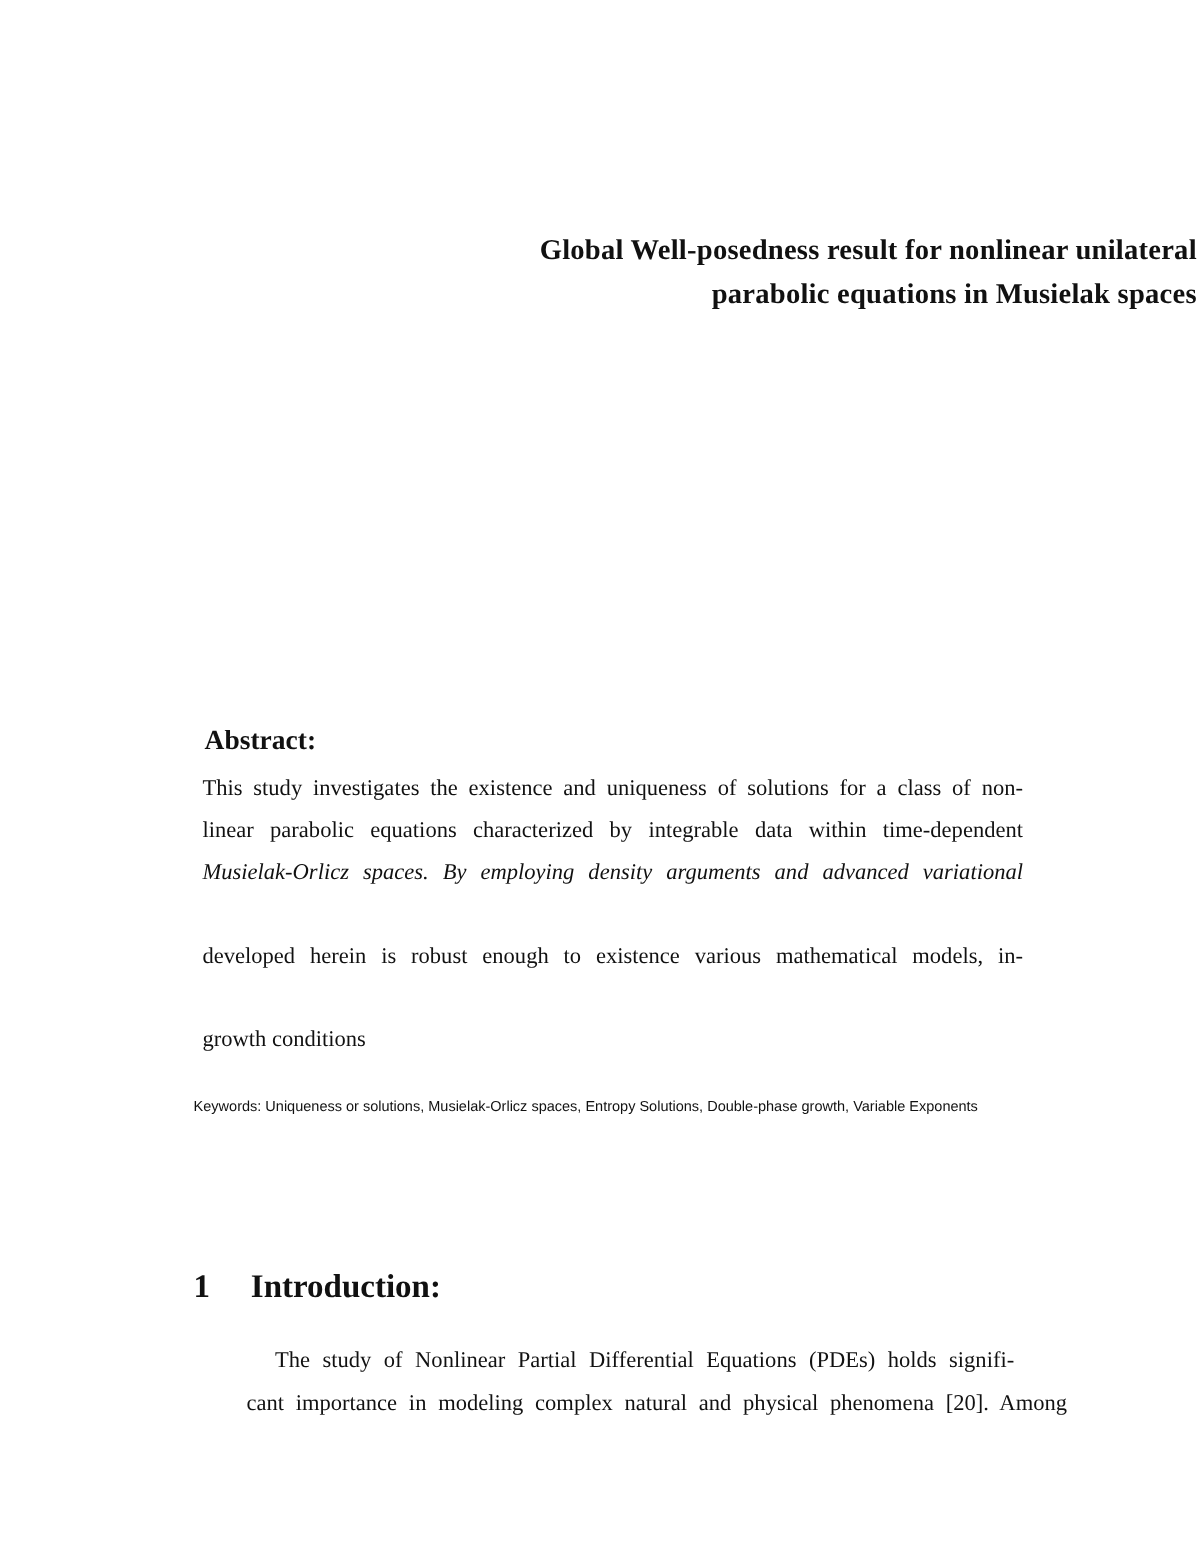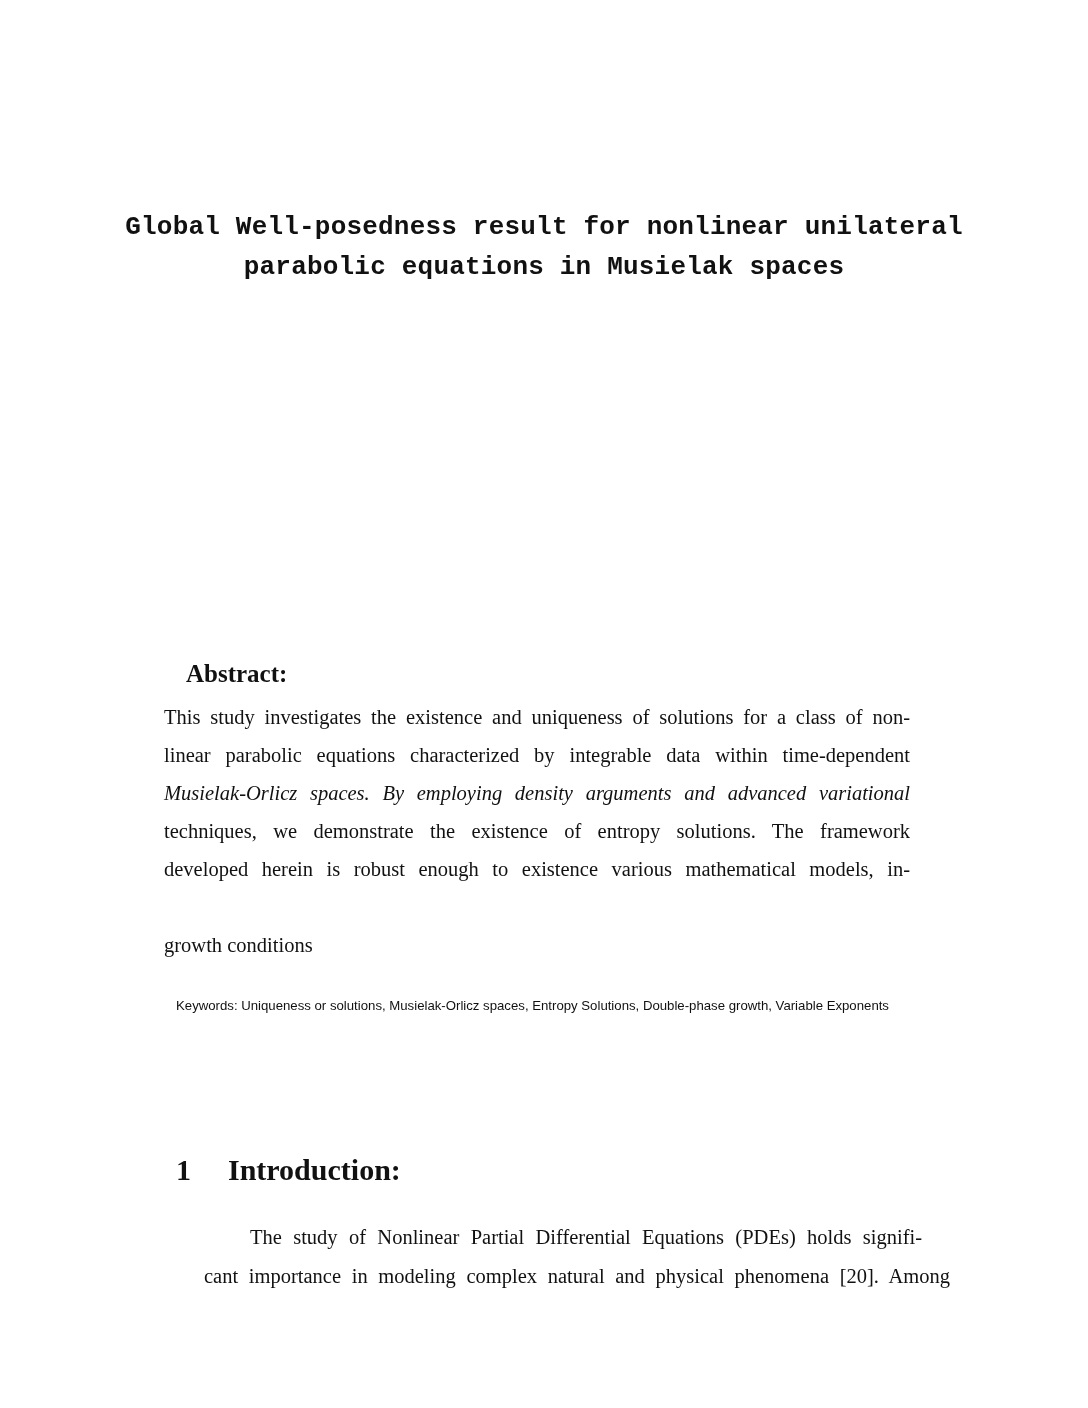--- a/index.html
+++ b/index.html
@@ -3,30 +3,30 @@
   <meta charset="utf-8">
   <style>
     html, body { margin: 0; padding: 0; background: #ffffff; }
     body {
       width: 1088px; height: 1408px; position: relative; overflow: hidden;
       font-family: "DejaVu Serif", "Liberation Serif", serif;
       color: #111111;
     }
     .page { position: absolute; inset: 0; }
     .title-line {
-      position: absolute; left: 0; width: 1088px; text-align: center;
-      font-family: Liberation Mono, monospace;
+      position: absolute; left: 0; width: 1088px; text-align: right;
+      font-family: Liberation Serif, serif;
       font-weight: bold; font-size: 26px; letter-spacing: 0.2px;
     }
     .abstract-heading {
       position: absolute; left: 186px; top: 660px;
       font-family: "Liberation Serif", serif; font-weight: bold; font-size: 25px;
     }
     .jline {
-      position: absolute; left: 164px; width: 746px;
+      position: absolute; left: 184px; width: 746px;
       font-family: "Liberation Serif", serif; font-size: 20.5px;
       text-align: justify; text-align-last: justify; white-space: nowrap;
       line-height: 26px; height: 26px; overflow: visible;
     }
     .jline.last { text-align-last: left; }
     .keywords {
       position: absolute; left: 176px; top: 998px;
       font-family: "Liberation Sans", sans-serif; font-size: 13.2px; white-space: nowrap;
     }
     .section-heading {
@@ -40,21 +40,20 @@
 
 <div class="page">
   <div class="title-line" style="top:212px;">Global Well-posedness result for nonlinear unilateral</div>
   <div class="title-line" style="top:252px;">parabolic equations in Musielak spaces</div>
 
   <div class="abstract-heading">Abstract:</div>
 
   <div class="jline" style="top:704px;">This study investigates the existence and uniqueness of solutions for a class of non-</div>
   <div class="jline" style="top:742px;">linear parabolic equations characterized by integrable data within time-dependent</div>
   <div class="jline" style="top:780px;font-style:italic;">Musielak-Orlicz spaces.  By employing density arguments and advanced variational</div>
-  <div class="jline" style="top:818px;">techniques, we demonstrate the existence of entropy solutions.  The framework</div>
   <div class="jline" style="top:856px;">developed herein is robust enough to existence various mathematical models, in-</div>
   <div class="jline last" style="top:932px;">growth conditions</div>
 
   <div class="keywords">Keywords: Uniqueness or solutions, Musielak-Orlicz spaces, Entropy Solutions, Double-phase growth, Variable Exponents</div>
 
   <div class="section-heading">
     <span class="num">1</span><span>Introduction:</span>
   </div>
 
   <div class="jline" style="top:1224px; left:250px; width:672px;">The study of Nonlinear Partial Differential Equations (PDEs) holds signifi-</div>

